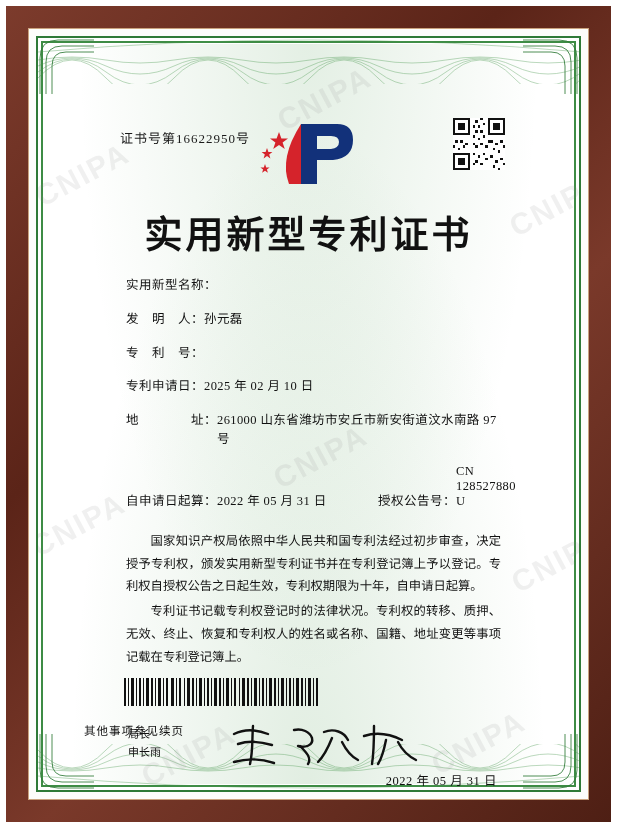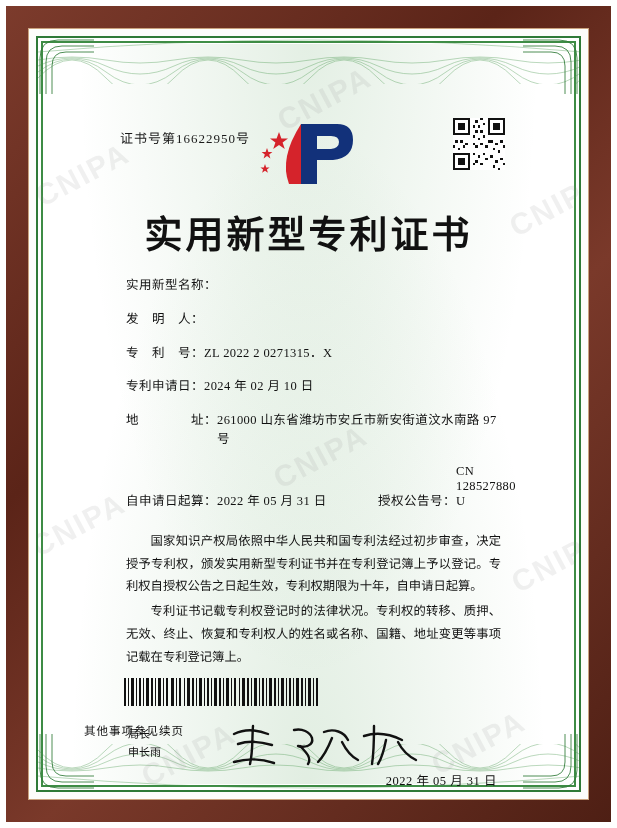--- a/index.html
+++ b/index.html
@@ -372,28 +372,28 @@
       </svg>
 
       <div class="title">实用新型专利证书</div>
 
       <div class="fields">
         <div class="field-row">
           <span class="field-label">实用新型名称：</span>
         </div>
         <div class="field-row">
           <span class="field-label">发　明　人：</span>
+          <span class="field-value">孙元磊</span>
         </div>
         <div class="field-row">
           <span class="field-label">专　利　号：</span>
-          <span class="field-value">ZL 2022 2 0271315．X</span>
         </div>
         <div class="field-row">
           <span class="field-label">专利申请日：</span>
-          <span class="field-value">2024 年 02 月 10 日</span>
+          <span class="field-value">2025 年 02 月 10 日</span>
         </div>
         <div class="field-row">
           <span class="field-label">地　　　　址：</span>
           <span class="field-value">261000 山东省潍坊市安丘市新安街道汶水南路 97 号</span>
         </div>
         <div class="row-two">
           <span class="cell-a">
             <span class="field-label">自申请日起算：</span>
             <span class="field-value">2022 年 05 月 31 日</span>
           </span>

